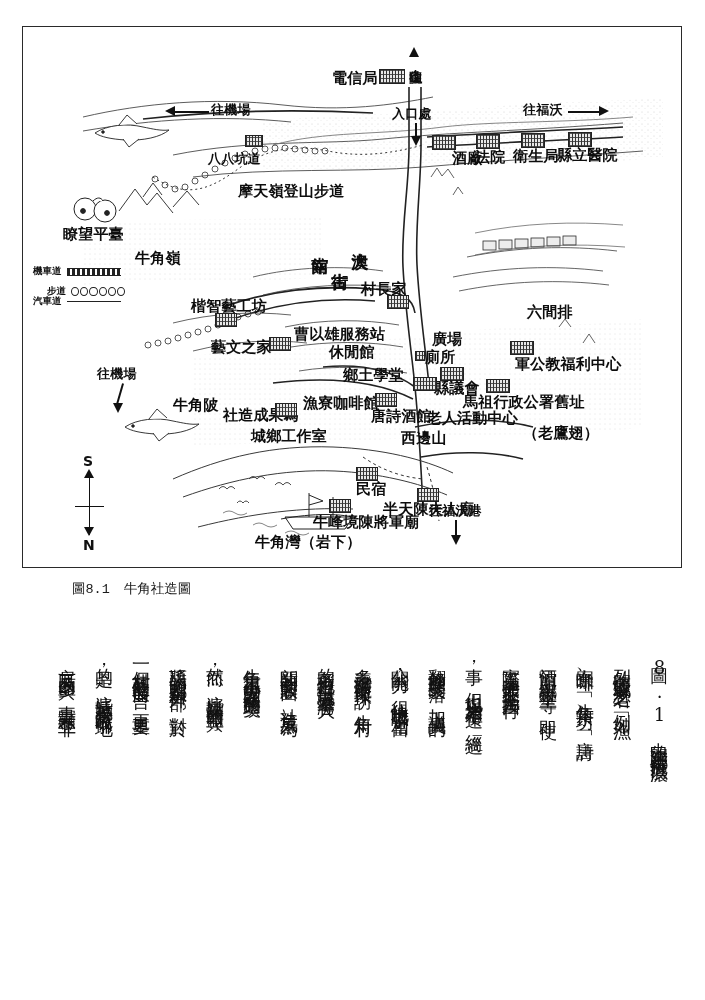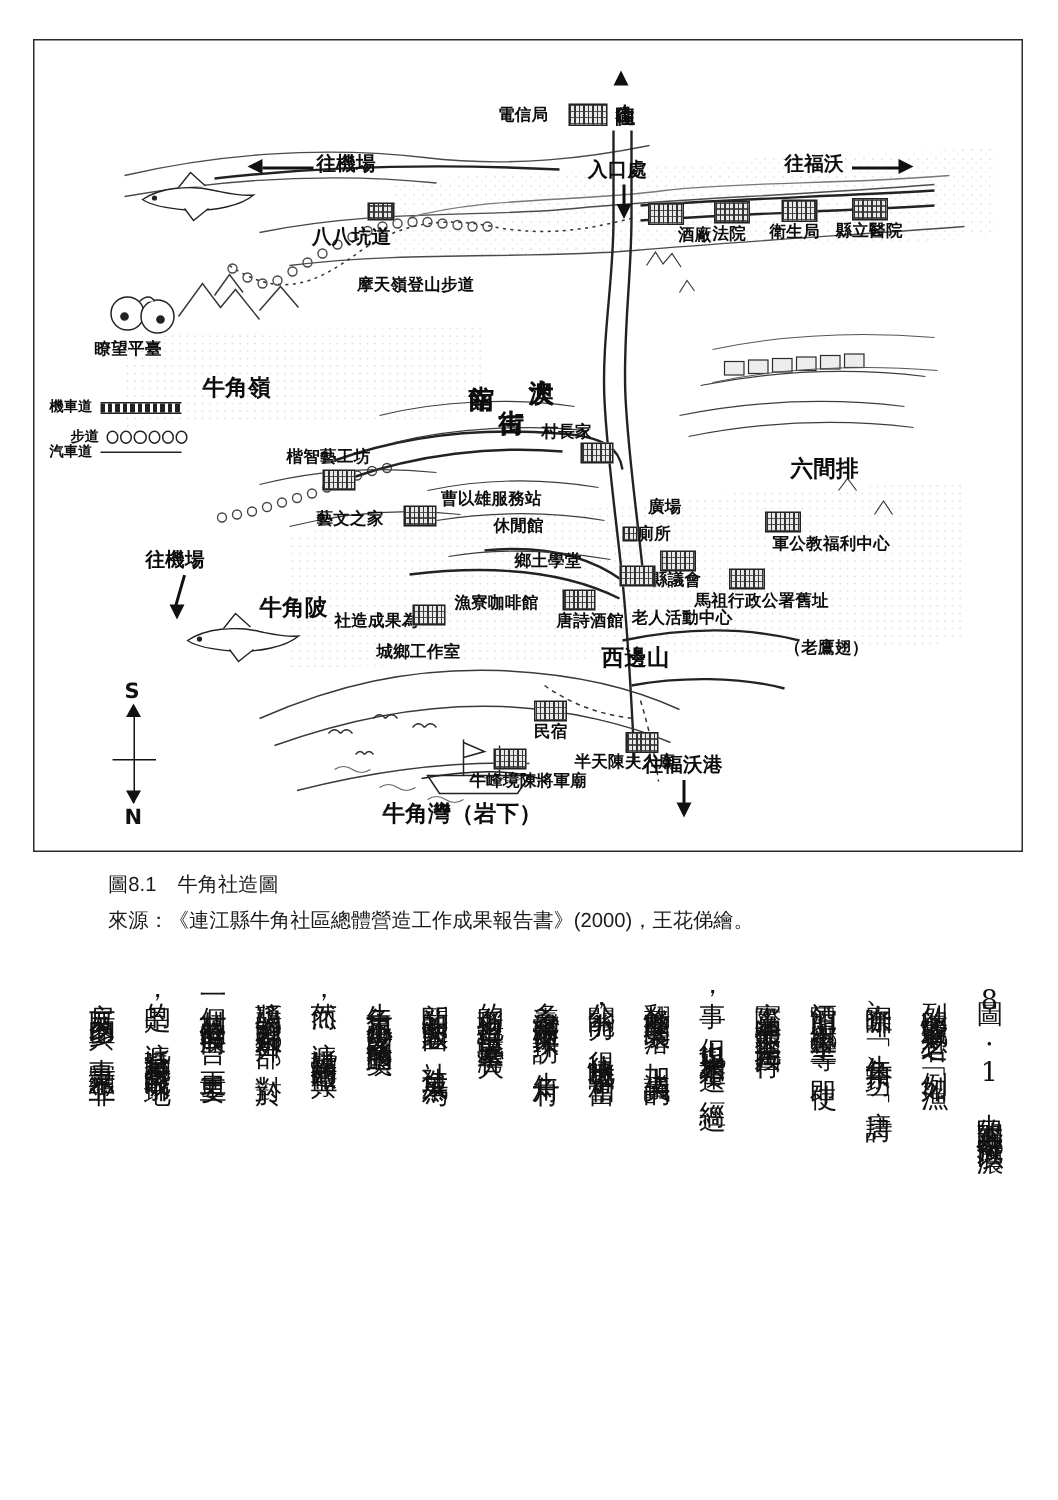--- a/index.html
+++ b/index.html
@@ -24,21 +24,21 @@
 
   .mlbl{
     position:absolute;
     font-family:"DejaVu Sans","Liberation Sans",sans-serif;
     color:#0d0d0d;
     white-space:pre;
     line-height:1.02;
     letter-spacing:.2px;
     font-weight:600;
   }
-  .s11{font-size:11px;}
+  .s11{font-size:15px;}
   .s13{font-size:13px;}
   .s15{font-size:15px;}
   .s17{font-size:17px;}
   .vert{writing-mode:vertical-rl;text-orientation:upright;}
   .ctr{text-align:center;}
 
   
   .bldg{
     position:absolute;
     border:1px solid #222;
@@ -73,21 +73,21 @@
   .arrow-line{position:absolute;background:#111;}
   .ahead{position:absolute;width:0;height:0;}
   .ah-left{border-top:5px solid transparent;border-bottom:5px solid transparent;border-right:10px solid #111;}
   .ah-right{border-top:5px solid transparent;border-bottom:5px solid transparent;border-left:10px solid #111;}
   .ah-up{border-left:5px solid transparent;border-right:5px solid transparent;border-bottom:10px solid #111;}
   .ah-down{border-left:5px solid transparent;border-right:5px solid transparent;border-top:10px solid #111;}
 
   
   #caption{
     position:absolute;left:72px;top:578px;width:600px;
-    font-family:Liberation Sans, sans-serif;
+    font-family:Liberation Mono, monospace;
     font-size:13.5px;color:#1a1a1a;line-height:1.75;
   }
   #caption .cap-line{white-space:pre;}
   #caption .gap{display:inline-block;width:14px;}
 
   
   #body-text{
     position:absolute;left:38px;top:654px;width:630px;height:300px;
     display:flex;flex-direction:row-reverse;justify-content:flex-start;
     gap:0;
@@ -427,21 +427,20 @@
     <span class="bar-v"></span>
     <span class="bar-h"></span>
     <span class="ar-up"></span>
     <span class="ar-dn"></span>
     <span class="cl" style="left:12px;top:70px;">N</span>
   </div>
 </div>
 
 <div id="caption">
   <div class="cap-line"><span>圖8.1</span><span class="gap"></span><span>牛角社造圖</span></div>
-  <div class="cap-line">來源：《連江縣牛角社區總體營造工作成果報告書》(2000)，王花俤繪。</div>
 </div>
 
 <div id="body-text">
   <div class="tcol">圖8.1中的建築都被冠以濃</div>
   <div class="tcol">烈的懷舊或鄉愁之名，例如「漁</div>
   <div class="tcol">寮咖啡」、「牛角茶坊」、「唐詩</div>
   <div class="tcol">酒館」與「鄉土學堂」等。即使</div>
   <div class="tcol">實際上的運作並不完全按圖行</div>
   <div class="tcol">事，但也與之相差不遠。經過</div>
   <div class="tcol">翻修整理的聚落，加上議員的</div>

